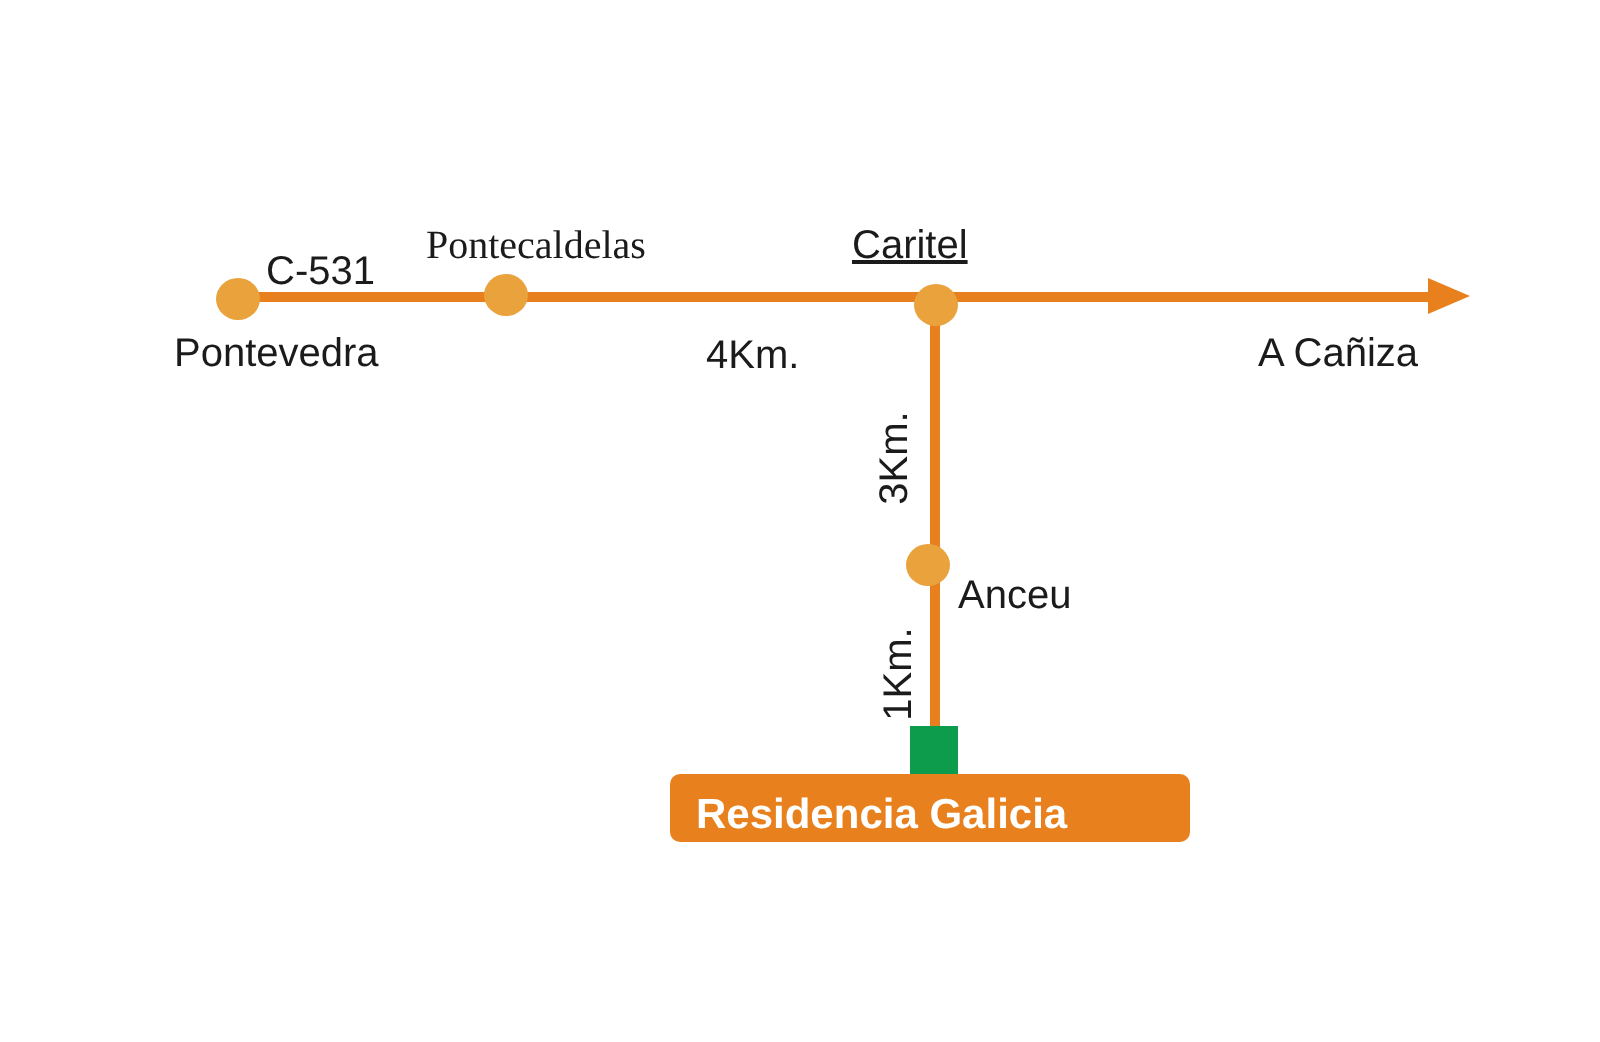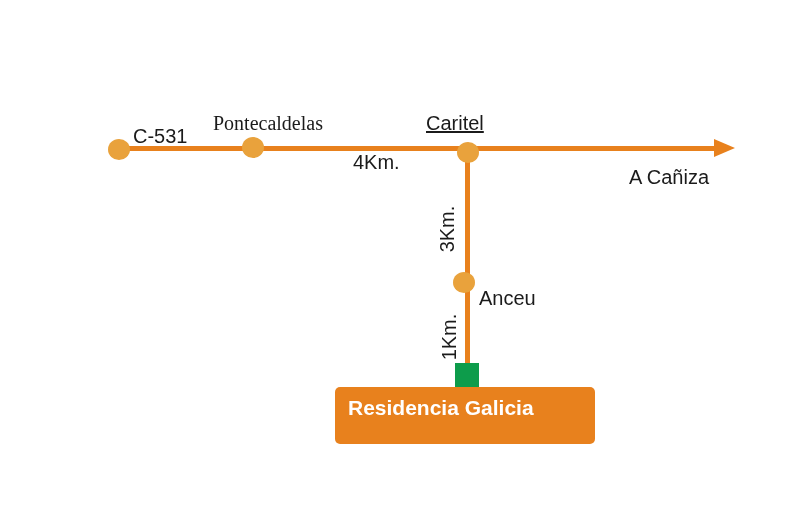--- a/index.html
+++ b/index.html
@@ -51,40 +51,40 @@
   
   .lbl {
     color: var(--label);
     font-size: 20px;
     white-space: nowrap;
     line-height: 1;
   }
   .lbl-c531          { left: 101px; top: 126px; }
   .lbl-pontevedra    { left: 55px;  top: 167px; }
   .lbl-pontecaldelas { left: 181px; top: 113px; font-family: Liberation Serif, serif; }
-  .lbl-4km           { left: 321px; top: 152px; }
+  .lbl-4km           { left: 321px; top: 168px; }
   .lbl-caritel       { left: 394px; top: 113px; text-decoration: underline; }
   .lbl-caniza        { left: 597px; top: 167px; }
   .lbl-anceu         { left: 447px; top: 288px; }
   .lbl-rot {
     transform: rotate(-90deg);
     transform-origin: center center;
   }
   .lbl-3km { left: 392px; top: 219px; }
   .lbl-1km { left: 394px; top: 327px; }
 
   
   .marker-green {
     left: 423px; top: 363px;
     width: 24px; height: 25px;
     background: var(--marker-green);
   }
   .banner {
     left: 303px; top: 387px;
-    width: 247px; height: 57px;
+    width: 247px; height: 34px;
     padding-left: 13px;
     background: var(--banner-bg);
     border-radius: 5px;
     color: var(--banner-text);
     font-size: 21px;
     font-weight: bold;
     line-height: 41px;
     white-space: nowrap;
   }
 </style>
@@ -97,20 +97,21 @@
   <div class="abs arrow-right"></div>
   <div class="abs road-v"></div>
 
   <div class="abs dot dot-pontevedra"></div>
   <div class="abs dot dot-pontecaldelas"></div>
   <div class="abs dot dot-caritel"></div>
   <div class="abs dot dot-anceu"></div>
 
   <span class="abs lbl lbl-c531">C-531</span>
 
+  <span class="abs lbl lbl-pontevedra">Pontevedra</span>
   <span class="abs lbl lbl-pontecaldelas">Pontecaldelas</span>
   <span class="abs lbl lbl-caritel">Caritel</span>
   <span class="abs lbl lbl-anceu">Anceu</span>
 
   <span class="abs lbl lbl-caniza">A Cañiza</span>
 
   <span class="abs lbl lbl-4km">4Km.</span>
   <span class="abs lbl lbl-rot lbl-3km">3Km.</span>
   <span class="abs lbl lbl-rot lbl-1km">1Km.</span>
 

